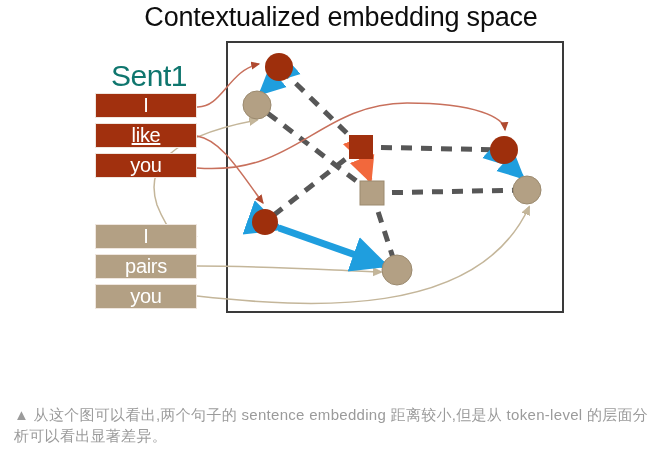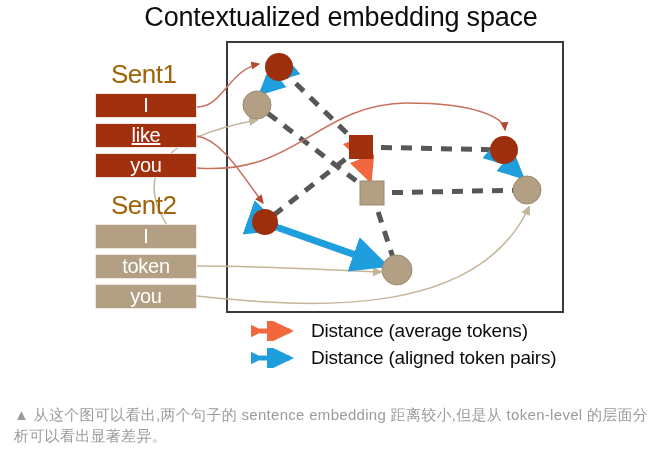--- a/index.html
+++ b/index.html
@@ -31,23 +31,23 @@
     font-family: "Liberation Sans", sans-serif;
     font-size: 27px;
     font-weight: 400;
     color: #0d0d0d;
     letter-spacing: -0.2px;
   }
 
   .sent-label {
     position: absolute;
     font-family: "Liberation Sans", sans-serif;
-    font-size: 26px;
+    font-size: 30px;
     font-weight: 400;
-    color: #a16207;
+    color: #0f766e;
     letter-spacing: -0.5px;
     white-space: nowrap;
   }
   #sent1-label { left: 104px; top: 59px; }
   #sent2-label { left: 104px; top: 190px; }
 
   .token-box {
     position: absolute;
     left: 88px;
     width: 102px;
@@ -184,44 +184,21 @@
 
       <rect x="353" y="181" width="24" height="24" fill="#b3a084" stroke="#9b8a6f" stroke-width="1"></rect>
     </g>
   </svg>
 
   <div class="sent-label" id="sent1-label">Sent1</div>
   <div class="token-box tok-red" id="s1t0">I</div>
   <div class="token-box tok-red" id="s1t1">like</div>
   <div class="token-box tok-red" id="s1t2">you</div>
 
-  <div class="sent-label" id="sent2-label">Sent2</div>
   <div class="token-box tok-tan" id="s2t0">I</div>
-  <div class="token-box tok-tan" id="s2t1">token</div>
+  <div class="token-box tok-tan" id="s2t1">pairs</div>
   <div class="token-box tok-tan" id="s2t2">you</div>
 
-  <div class="legend-row" id="legend-row-0">
-    <svg class="legend-swatch" viewBox="0 0 48 20">
-      <defs>
-        <marker id="lg-org" markerWidth="6" markerHeight="6" refX="4.6" refY="3" orient="auto" markerUnits="strokeWidth">
-          <path d="M0,0.4 L5.4,3 L0,5.6 Z" fill="#f2683c"></path>
-        </marker>
-      </defs>
-      <line x1="9" y1="10" x2="39" y2="10" stroke="#f2683c" stroke-width="5" marker-start="url(#lg-org)" marker-end="url(#lg-org)"></line>
-    </svg>
-    <span class="legend-text">Distance (average tokens)</span>
-  </div>
-
-  <div class="legend-row" id="legend-row-1">
-    <svg class="legend-swatch" viewBox="0 0 48 20">
-      <defs>
-        <marker id="lg-blu" markerWidth="6" markerHeight="6" refX="4.6" refY="3" orient="auto" markerUnits="strokeWidth">
-          <path d="M0,0.4 L5.4,3 L0,5.6 Z" fill="#1f9ede"></path>
-        </marker>
-      </defs>
-      <line x1="9" y1="10" x2="39" y2="10" stroke="#1f9ede" stroke-width="5" marker-start="url(#lg-blu)" marker-end="url(#lg-blu)"></line>
-    </svg>
-    <span class="legend-text">Distance (aligned token pairs)</span>
-  </div>
+
 
 </div>
 
 <div id="caption">▲ 从这个图可以看出,两个句子的 sentence embedding 距离较小,但是从 token-level 的层面分析可以看出显著差异。</div>
 
 </body></html>

